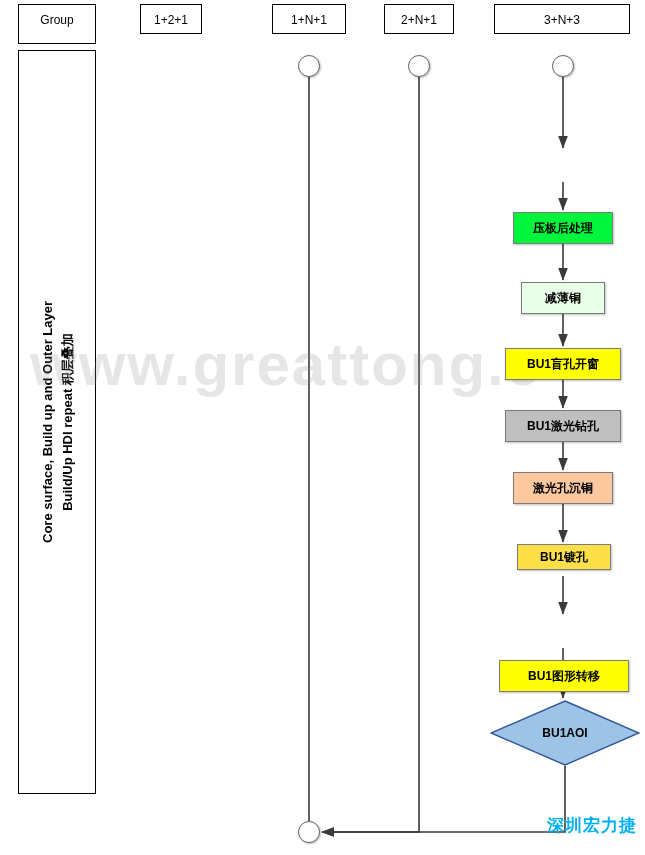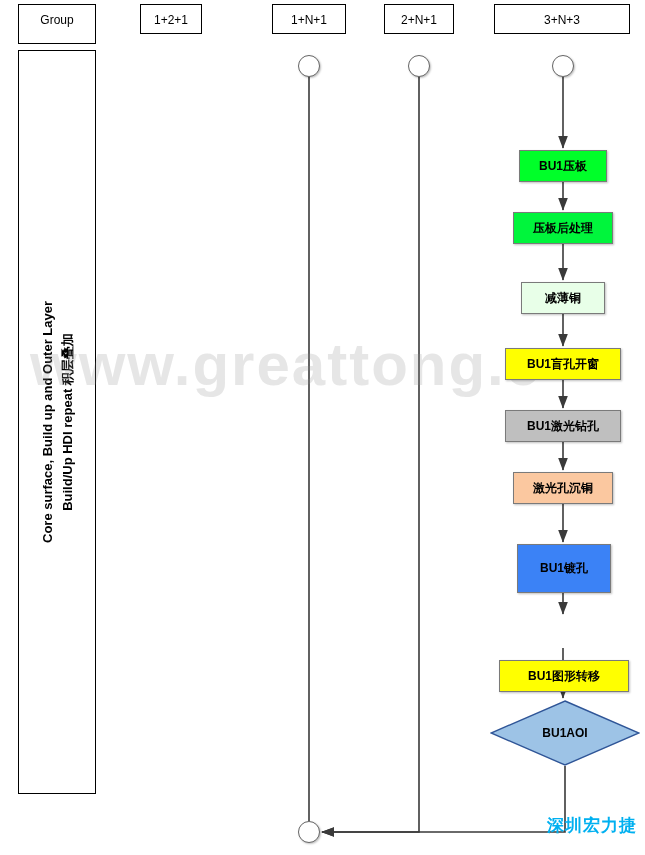--- a/index.html
+++ b/index.html
@@ -167,39 +167,36 @@
       <div>Build/Up HDI repeat   积层叠加</div>
     </div>
   </div>
 
   <div class="watermark">www.greattong.c</div>
 
   <div class="circle" style="left:298px;top:55px;width:22px;height:22px;"></div>
   <div class="circle" style="left:408px;top:55px;width:22px;height:22px;"></div>
   <div class="circle" style="left:552px;top:55px;width:22px;height:22px;"></div>
 
-  <div class="node" style="left:519px;top:150px;width:88px;height:32px;background:#00ff29;border-color:#7a7a7a;">
-    <span>BU1压板</span>
-  </div>
   <div class="node" style="left:521px;top:282px;width:84px;height:32px;background:#e8ffe8;border-color:#7a7a7a;">
     <span>减薄铜</span>
   </div>
   <div class="node" style="left:513px;top:212px;width:100px;height:32px;background:#00f53c;border-color:#7a7a7a;">
     <span>压板后处理</span>
   </div>
   <div class="node" style="left:505px;top:348px;width:116px;height:32px;background:#ffff00;border-color:#7a7a7a;">
     <span>BU1盲孔开窗</span>
   </div>
   <div class="node" style="left:505px;top:410px;width:116px;height:32px;background:#bfbfbf;border-color:#7a7a7a;">
     <span>BU1激光钻孔</span>
   </div>
   <div class="node" style="left:513px;top:472px;width:100px;height:32px;background:#fbc8a0;border-color:#7a7a7a;">
     <span>激光孔沉铜</span>
   </div>
-  <div class="node" style="left:517px;top:544px;width:94px;height:49px;background:#3b82f6;border-color:#7a7a7a;justify-content:center;">
+  <div class="node" style="left:517px;top:544px;width:94px;height:26px;background:#fde047;border-color:#7a7a7a;justify-content:center;">
     <span>BU1镀孔</span>
   </div>
   <div class="node" style="left:499px;top:616px;width:130px;height:32px;background:#ffff00;border-color:#7a7a7a;margin-top:44px;">
     <span>BU1图形转移</span>
   </div>
 
   <div class="diamond-wrap" style="left:490px;top:700px;width:150px;height:66px;">
     <svg width="150" height="66" viewBox="0 0 150 66">
       <polygon points="75,1 149,33 75,65 1,33" fill="#9dc3e6" stroke="#2f5597" stroke-width="1.4"></polygon>
     </svg>

